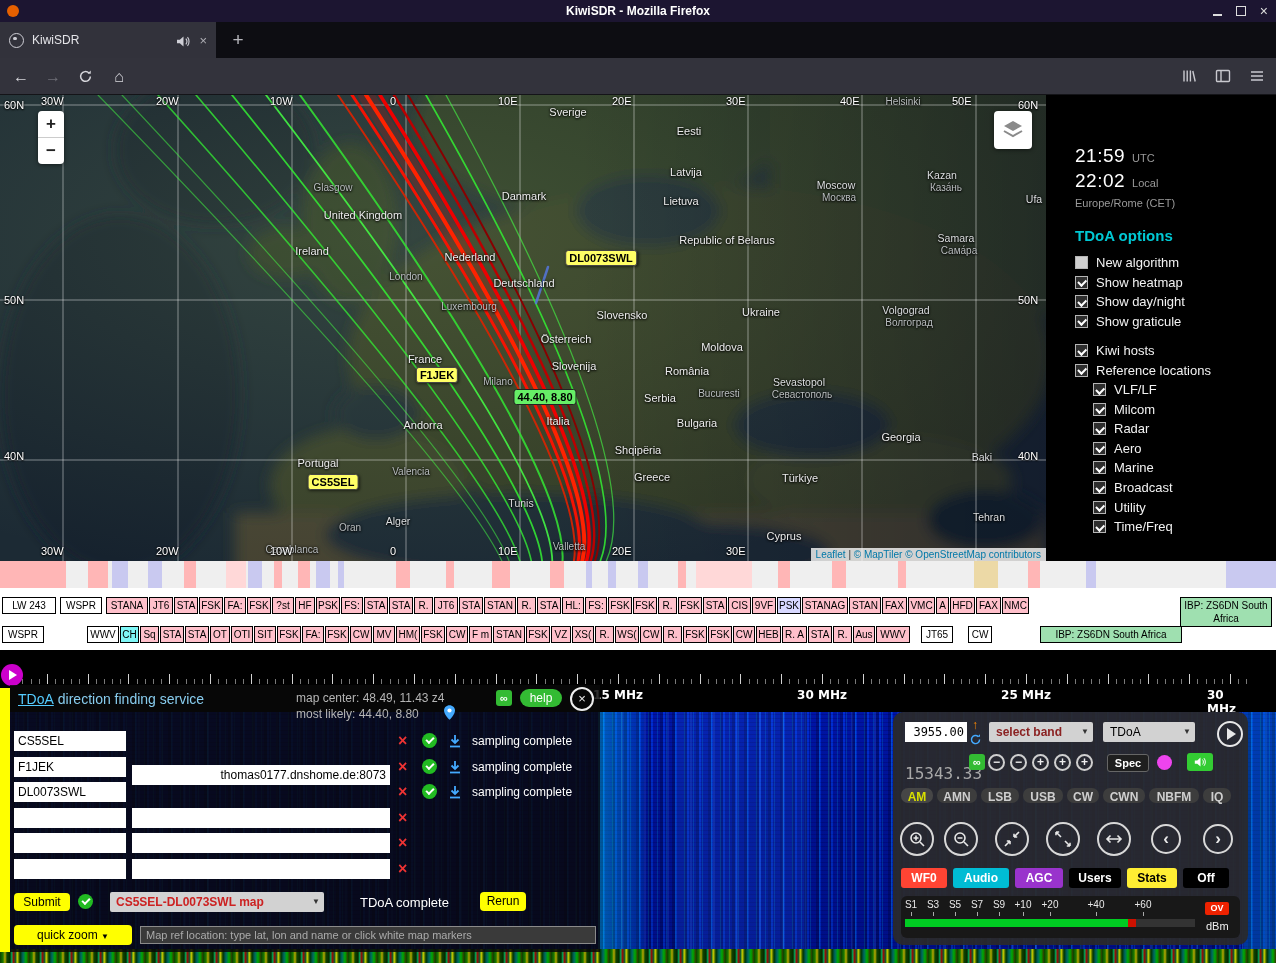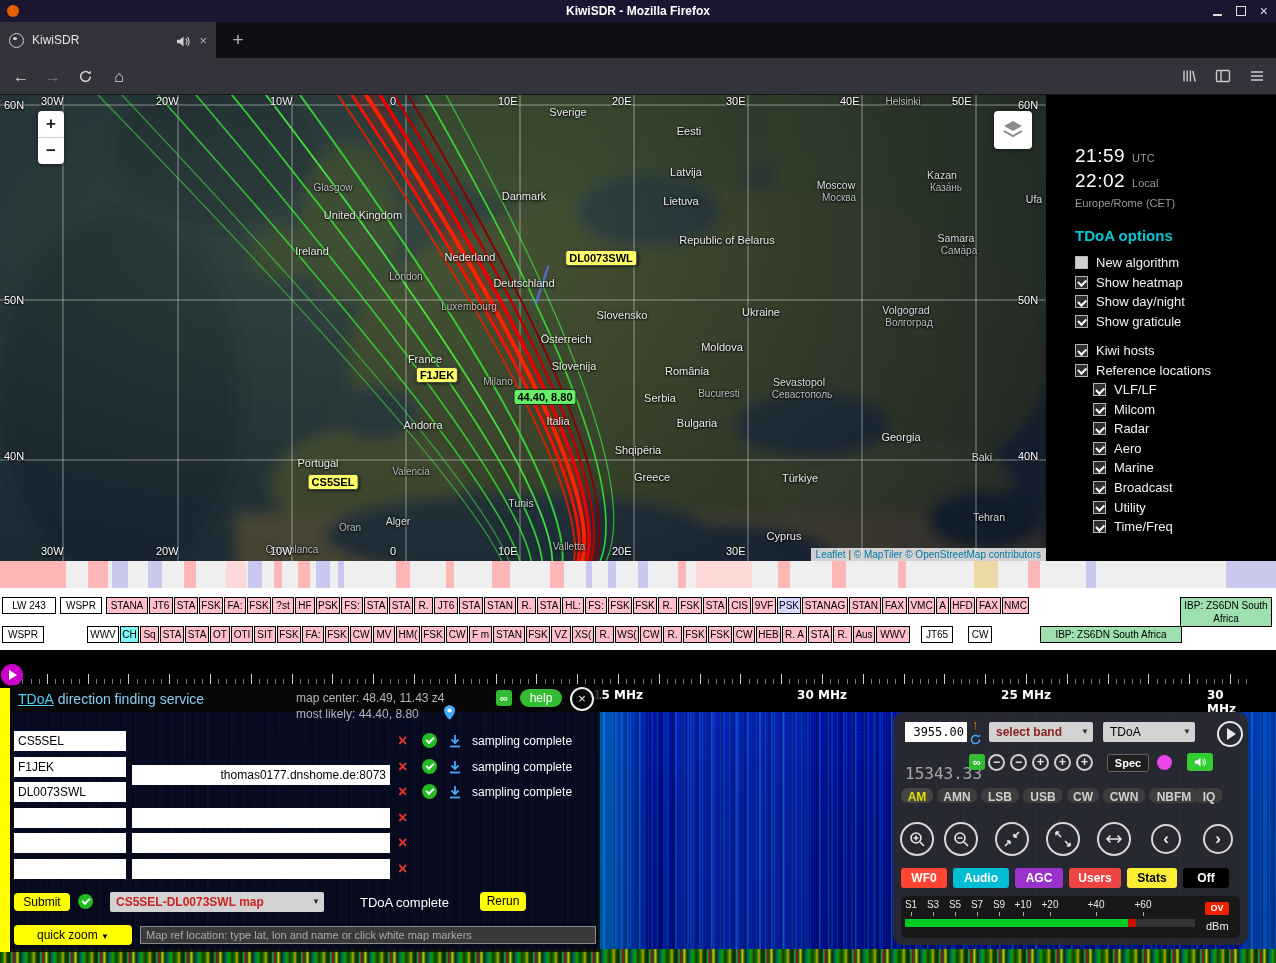--- a/index.html
+++ b/index.html
@@ -824,25 +824,25 @@
       <div class="sm-tick-label" style="left: 242px;">+60</div>
       <div class="sm-tickmark" style="left: 242px;"></div>
     </div>
 <div class="modebtn act" style="left: 8px; width: 32px;">AM</div>
     <div class="modebtn" style="left: 44px; width: 40px;">AMN</div>
     <div class="modebtn" style="left: 88px; width: 38px;">LSB</div>
     <div class="modebtn" style="left: 130px; width: 40px;">USB</div>
     <div class="modebtn" style="left: 174px; width: 32px;">CW</div>
     <div class="modebtn" style="left: 210px; width: 42px;">CWN</div>
     <div class="modebtn" style="left: 256px; width: 50px;">NBFM</div>
-    <div class="modebtn" style="left: 302px; width: 28px;">IQ</div>
+    <div class="modebtn" style="left: 310px; width: 28px;">IQ</div>
     <div class="zoomc" style="left: 95px;">−</div>
     <div class="zoomc" style="left: 117px;">−</div>
     <div class="zoomc" style="left: 139px;">+</div>
     <div class="zoomc" style="left: 161px;">+</div>
     <div class="zoomc" style="left: 183px;">+</div>
     <div class="fnbtn" style="left: 8px; width: 46px; background: rgb(255, 68, 51); color: rgb(255, 255, 255);">WF0</div>
     <div class="fnbtn" style="left: 60px; width: 56px; background: rgb(0, 188, 212); color: rgb(255, 255, 255);">Audio</div>
     <div class="fnbtn" style="left: 122px; width: 48px; background: rgb(153, 51, 204); color: rgb(255, 255, 255);">AGC</div>
-    <div class="fnbtn" style="left: 176px; width: 52px; background: #ef4444; color: rgb(255, 255, 255);">Users</div>
+    <div class="fnbtn" style="left: 176px; width: 52px; background: #000000; color: rgb(255, 255, 255);">Users</div>
     <div class="fnbtn" style="left: 234px; width: 50px; background: rgb(255, 238, 51); color: rgb(0, 0, 0);">Stats</div>
     <div class="fnbtn" style="left: 290px; width: 46px; background: rgb(0, 0, 0); color: rgb(255, 255, 255);">Off</div>
   </div>
 
 </body></html>

